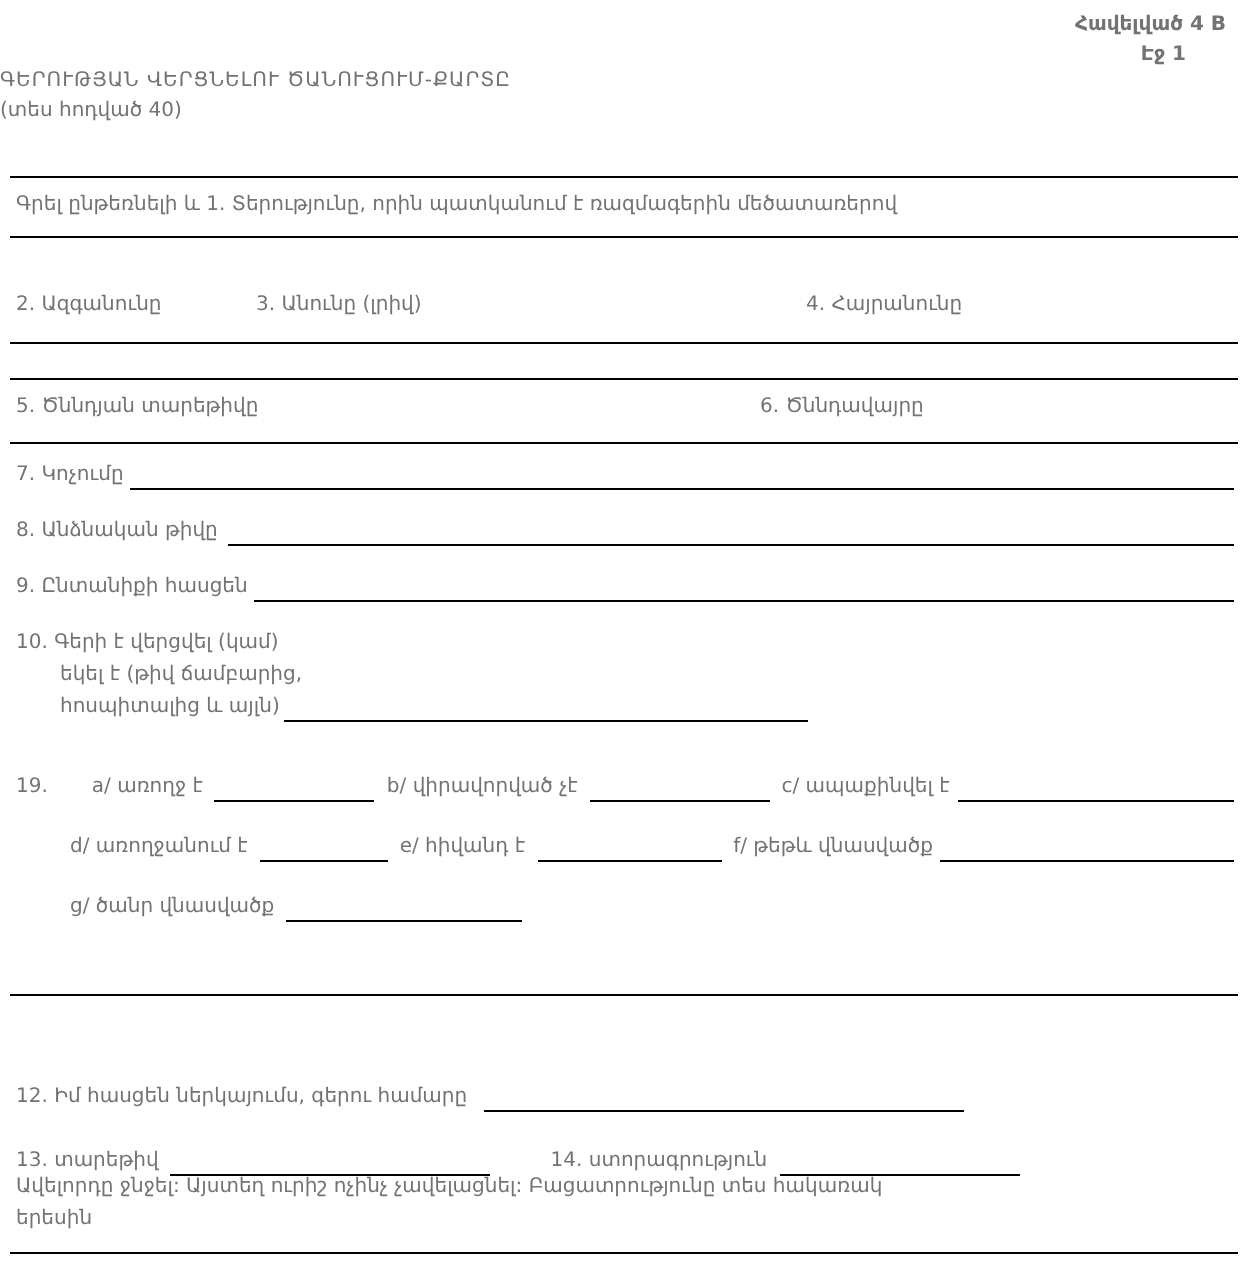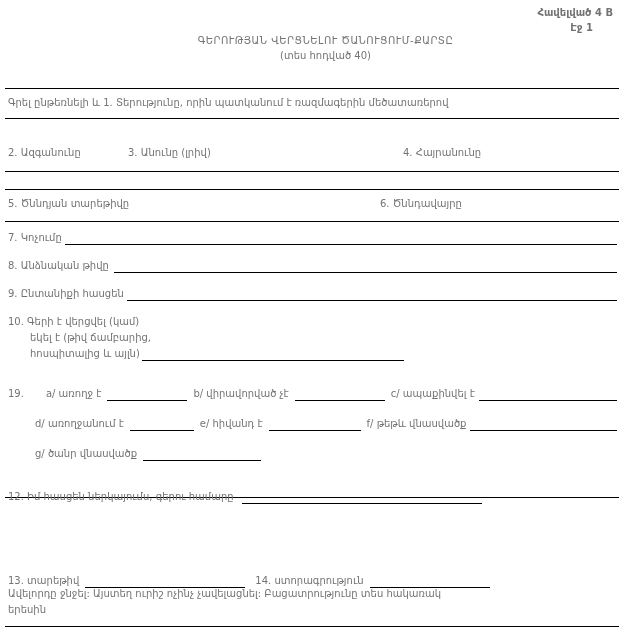--- a/index.html
+++ b/index.html
@@ -10,21 +10,21 @@
     font-family:"DejaVu Sans","Liberation Sans",sans-serif;
     font-size:10px;line-height:15px;
     overflow:hidden;
   }
   .abs{position:absolute;left:8px;right:8px;}
   .row{display:flex;align-items:flex-end;white-space:nowrap;}
   .blank{border-bottom:1px solid #000;height:12px;flex:0 0 auto;}
   .fill{flex:1 1 auto;}
   .rule{position:absolute;left:5px;right:6px;border-top:1px solid #000;height:0;}
   .bold{font-weight:bold;}
-  .center{left:0;right:0;text-align:center;padding-left:26px;}
+  .center{left:0;right:0;text-align:left;}
   .title{letter-spacing:0.5px;}
   .nowrap{white-space:nowrap;}
   .inner-abs{position:absolute;top:0;}
 </style>
 </head>
 <body>
 
 <div class="page">
 
   <div class="abs bold" style="top:5px;left:8px;right:12px;text-align:right;">Հավելված 4 B</div>
@@ -93,29 +93,29 @@
     <span class="blank fill" style="margin-left:4px;"></span>
   </div>
 
   <div class="abs row" style="top:446px;padding-left:27px;">
     <span>g/  ծանր վնասվածք</span>
     <span class="blank" style="width:118px;margin-left:6px;"></span>
   </div>
 
   <div class="rule" style="top:497px;"></div>
 
-  <div class="abs row" style="top:489px;text-align:right;">
+  <div class="abs row" style="top:541px;text-align:right;">
     <span>12. Իմ հասցեն ներկայումս, գերու համարը</span>
     <span class="blank" style="width:240px;margin-left:8px;"></span>
   </div>
 
   <div class="abs row" style="top:573px;">
     <span>13. տարեթիվ</span>
     <span class="blank" style="width:160px;margin:0 6px;"></span>
-    <span style="margin-left:4px;text-align:center;">14. ստորագրություն</span>
+    <span style="margin-left:24px;text-align:center;">14. ստորագրություն</span>
     <span class="blank" style="width:120px;margin-left:6px;"></span>
   </div>
 
   <div class="abs nowrap" style="top:602px;">երեսին</div>
   <div class="abs nowrap" style="top:586px;">Ավելորդը ջնջել: Այստեղ ուրիշ ոչինչ չավելացնել: Բացատրությունը տես հակառակ</div>
 
   <div class="rule" style="top:626px;"></div>
 
 </div>
 

